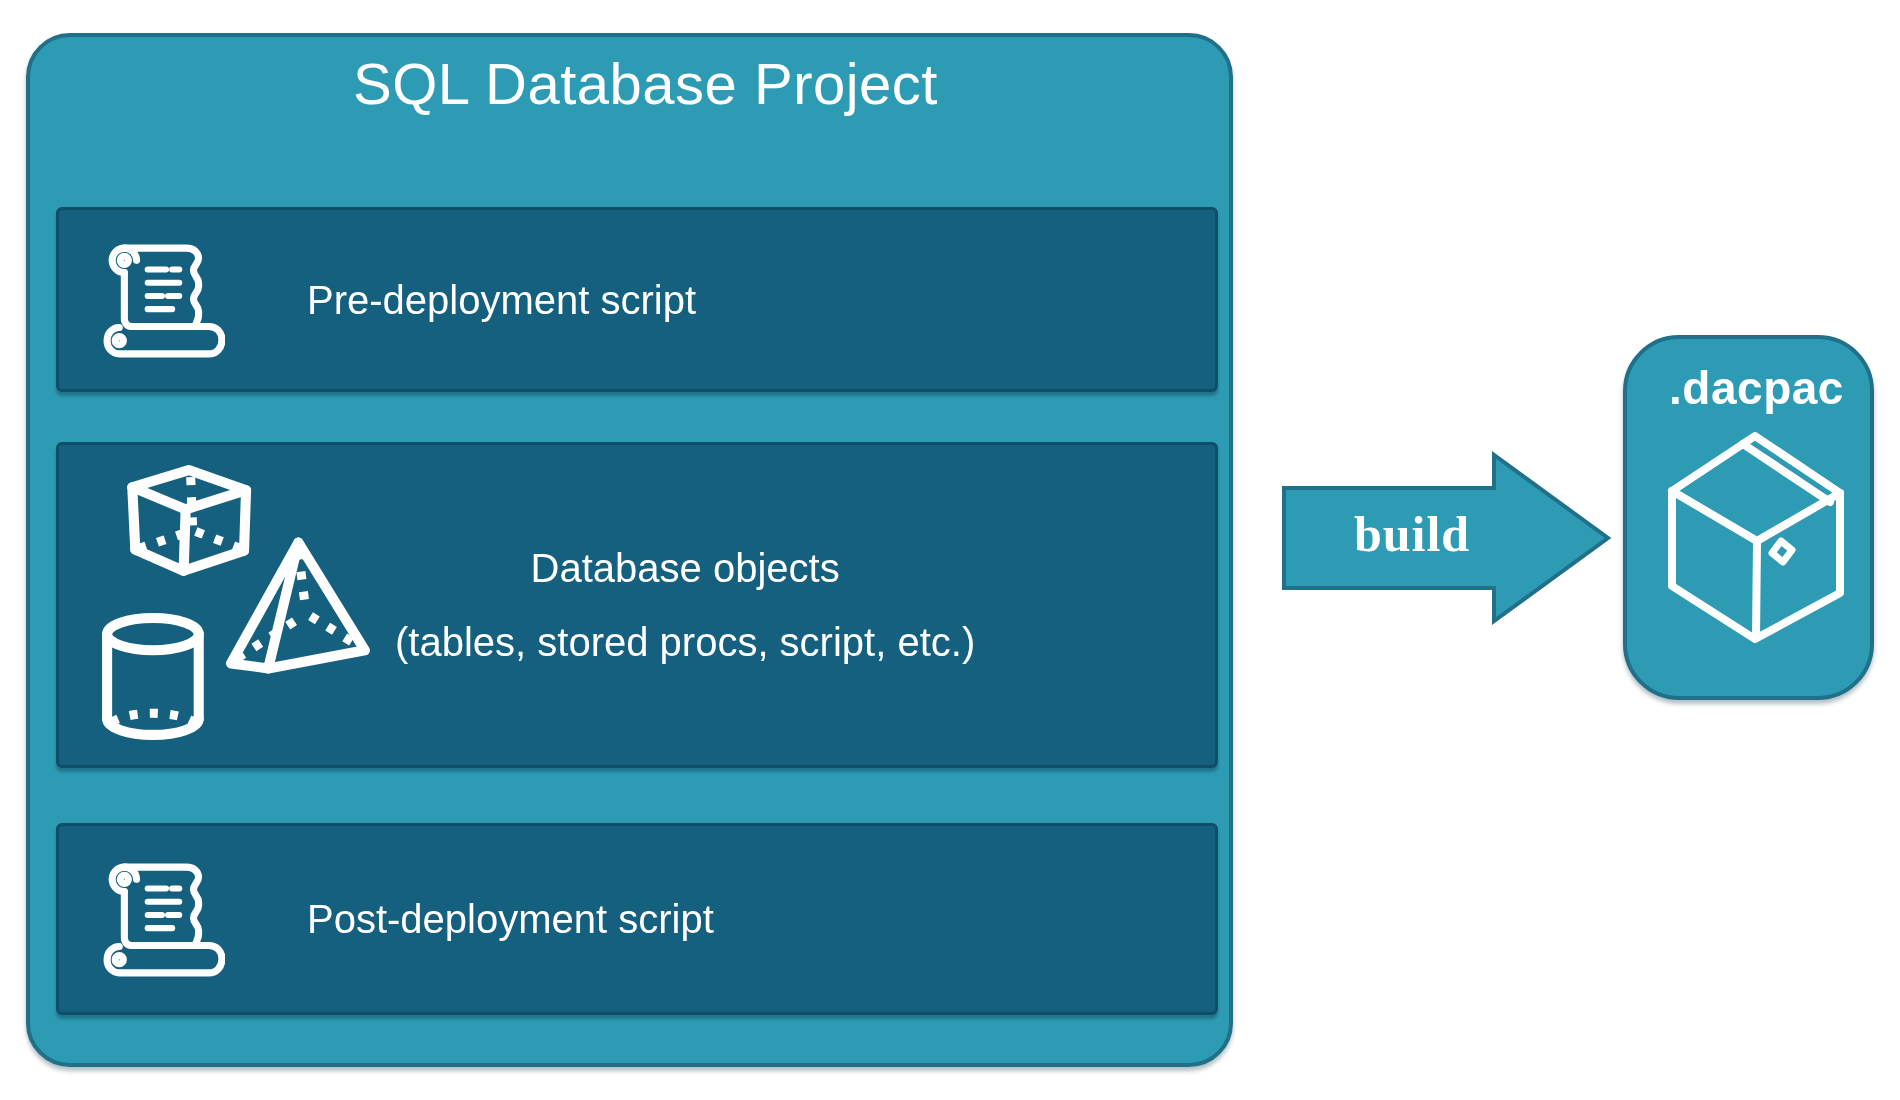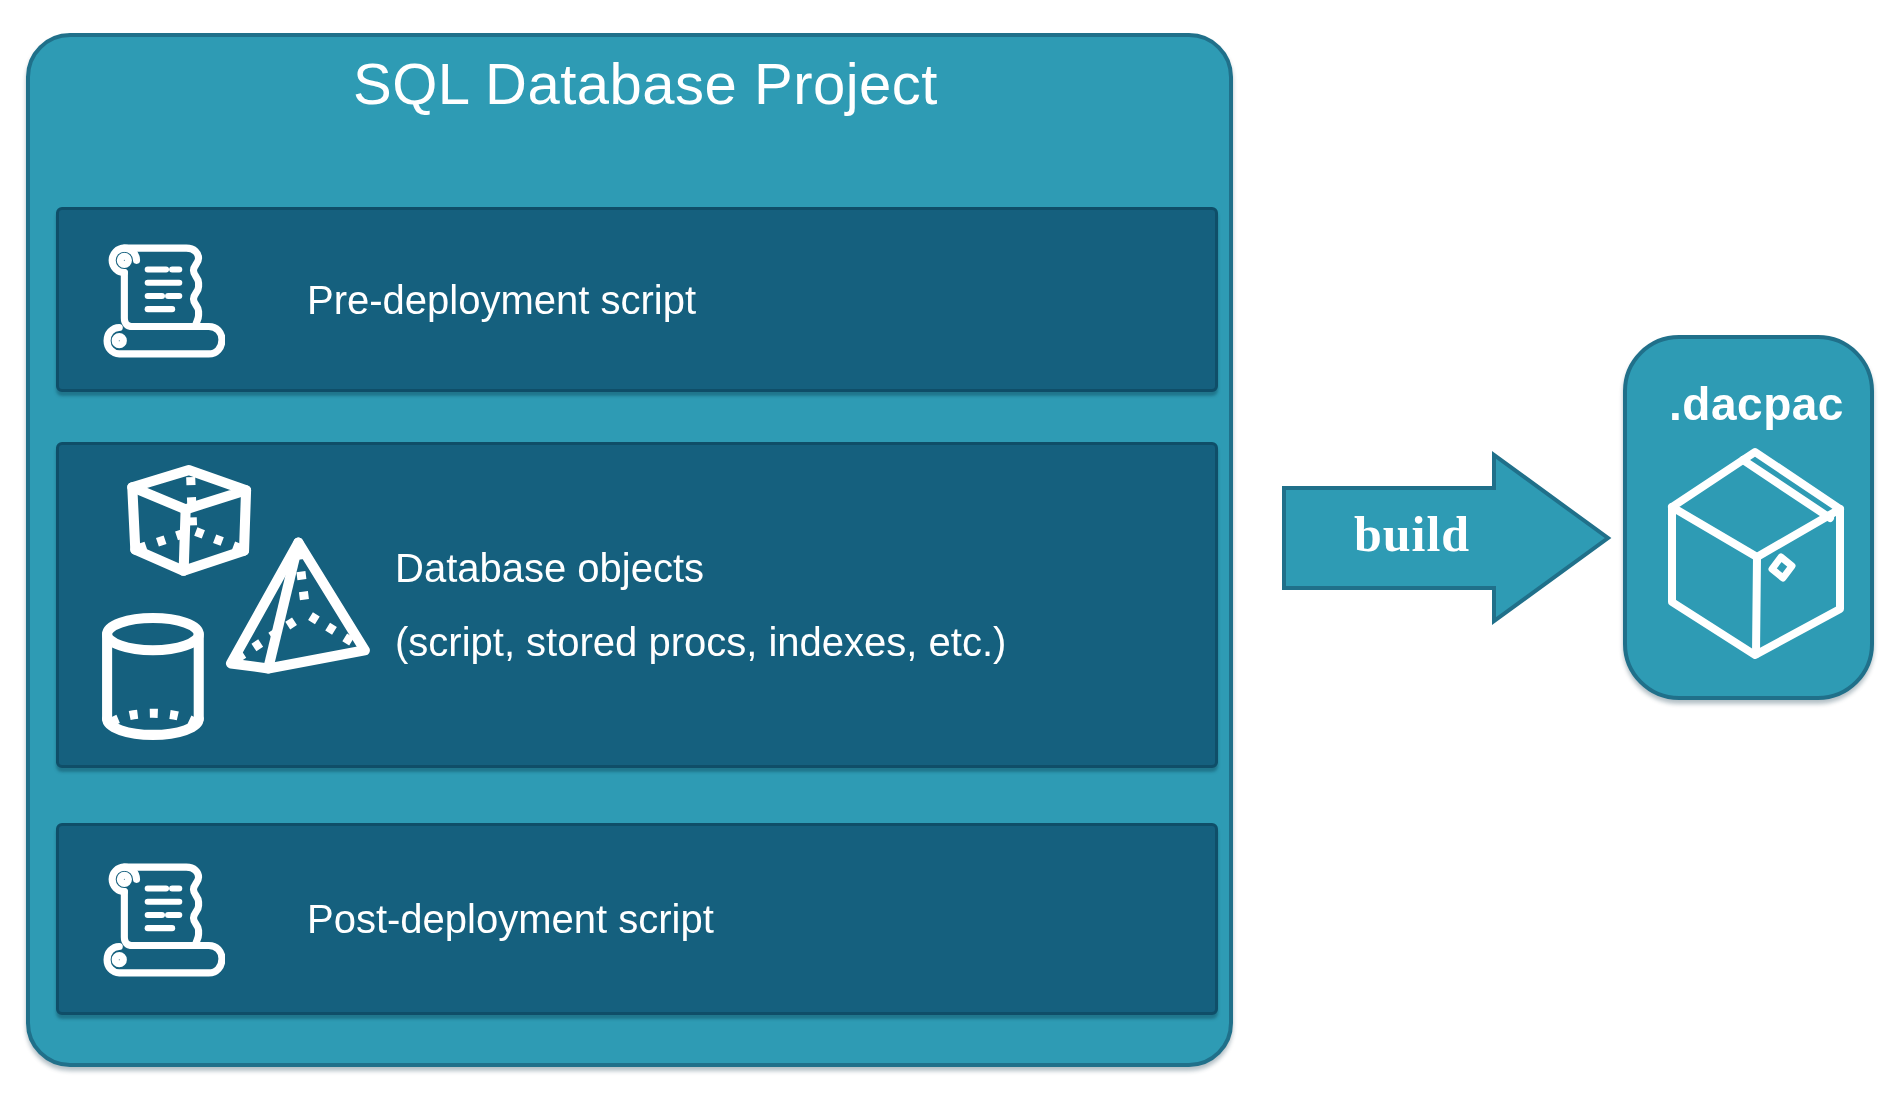--- a/index.html
+++ b/index.html
@@ -35,38 +35,38 @@
     box-shadow:0 4px 3px rgba(6,48,66,.35);
   }
   .item-pre{top:207px;height:185px;}
   .item-db{top:442px;height:326px;}
   .item-post{top:823px;height:192px;text-decoration:underline;}
   .item-label{
     color:var(--text);font-size:40px;font-weight:400;line-height:1.0;
   }
   .label-pre{left:232px;top:0;height:179px;display:flex;align-items:center;}
   .label-post{left:232px;top:0;height:186px;display:flex;align-items:center;}
-  .label-db{left:320px;top:0;height:320px;display:flex;flex-direction:column;justify-content:center;gap:34px;}
+  .label-db{left:320px;top:0;height:320px;display:flex;flex-direction:column;justify-content:center;gap:34px;text-align:center;}
   .scroll-slot{left:28px;top:50%;transform:translateY(-50%);width:122px;height:122px;}
   .shapes-slot{left:16px;top:14px;width:292px;height:292px;}
   .build-arrow-svg{left:1264px;top:450px;width:334px;height:176px;overflow:visible;}
   .build-label{
     left:1296px;top:505px;width:200px;text-align:center;
     color:var(--text);font-size:50px;font-weight:700;letter-spacing:1px;font-family:Liberation Serif, serif;
   }
   .artifact-box{
     box-sizing:border-box;left:1623px;top:335px;width:251px;height:365px;
     background:var(--container-fill);
     border:4px solid var(--container-border);
     border-radius:56px;
     box-shadow:0 4px 4px rgba(6,48,66,.30);
     display:flex;flex-direction:column;align-items:center;
   }
   .artifact-label{
-    margin-top:38px;color:var(--text);font-size:46px;font-weight:700;letter-spacing:.5px;
+    margin-top:22px;color:var(--text);font-size:46px;font-weight:700;letter-spacing:.5px;
   }
   .package-slot{width:182px;height:212px;margin-top:16px;}
   svg{display:block;width:100%;height:100%;}
   .stroke{stroke:var(--text);fill:none;stroke-linejoin:round;stroke-linecap:round;}
 </style>
 </head>
 <body>
 
 <div class="canvas">
 
@@ -115,21 +115,21 @@
         <g class="stroke" stroke-width="10">
           <ellipse cx="61.5" cy="174" rx="45.5" ry="16"></ellipse>
           <path d="M16 174 V258 M107 174 V258"></path>
           <path d="M16 258 A45.5 16 0 0 0 107 258"></path>
           <path d="M20 262 A45.5 16 0 0 1 103 262" stroke-width="9" stroke-dasharray="8 12" stroke-linecap="butt"></path>
         </g>
       </svg>
     </div>
     <div class="abs item-label label-db">
       <div>Database objects</div>
-      <div>(script, stored procs, indexes, etc.)</div>
+      <div>(tables, stored procs, script, etc.)</div>
     </div>
   </div>
 
   <div class="abs item-box item-post">
     <div class="abs scroll-slot">
       <svg viewBox="0 0 120 120">
         <g class="stroke" stroke-width="7">
           <path d="M33 21 A12 12 0 1 0 21 33"></path>
           <circle cx="21" cy="21" r="4"></circle>
           <path d="M21 9 L82 9 C90 9 94 14 94 19 C94 24 89 26 89 31 C89 36 94 38 94 43 L94 47 C94 52 89 54 89 59 C89 64 94 66 94 71 L94 75 C94 80 91 82 91 86"></path>

